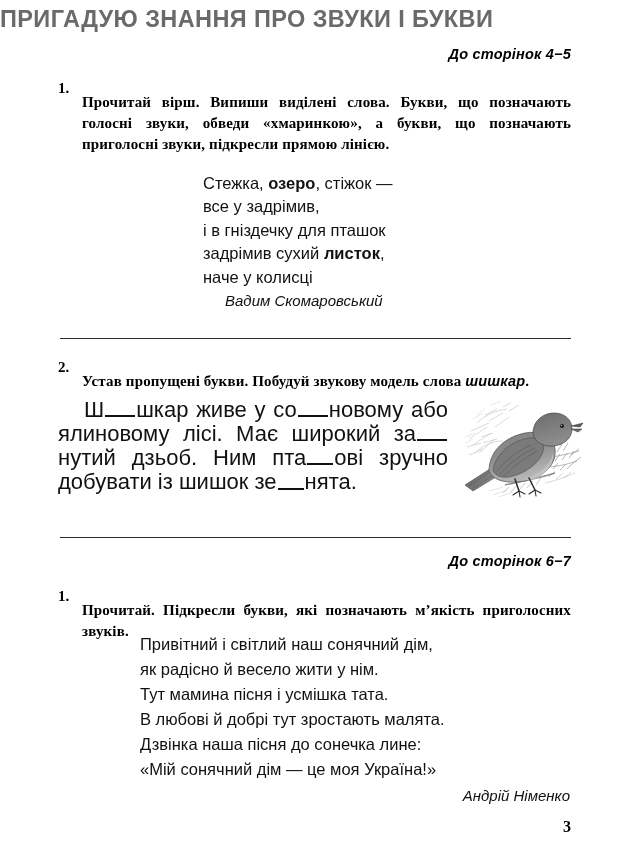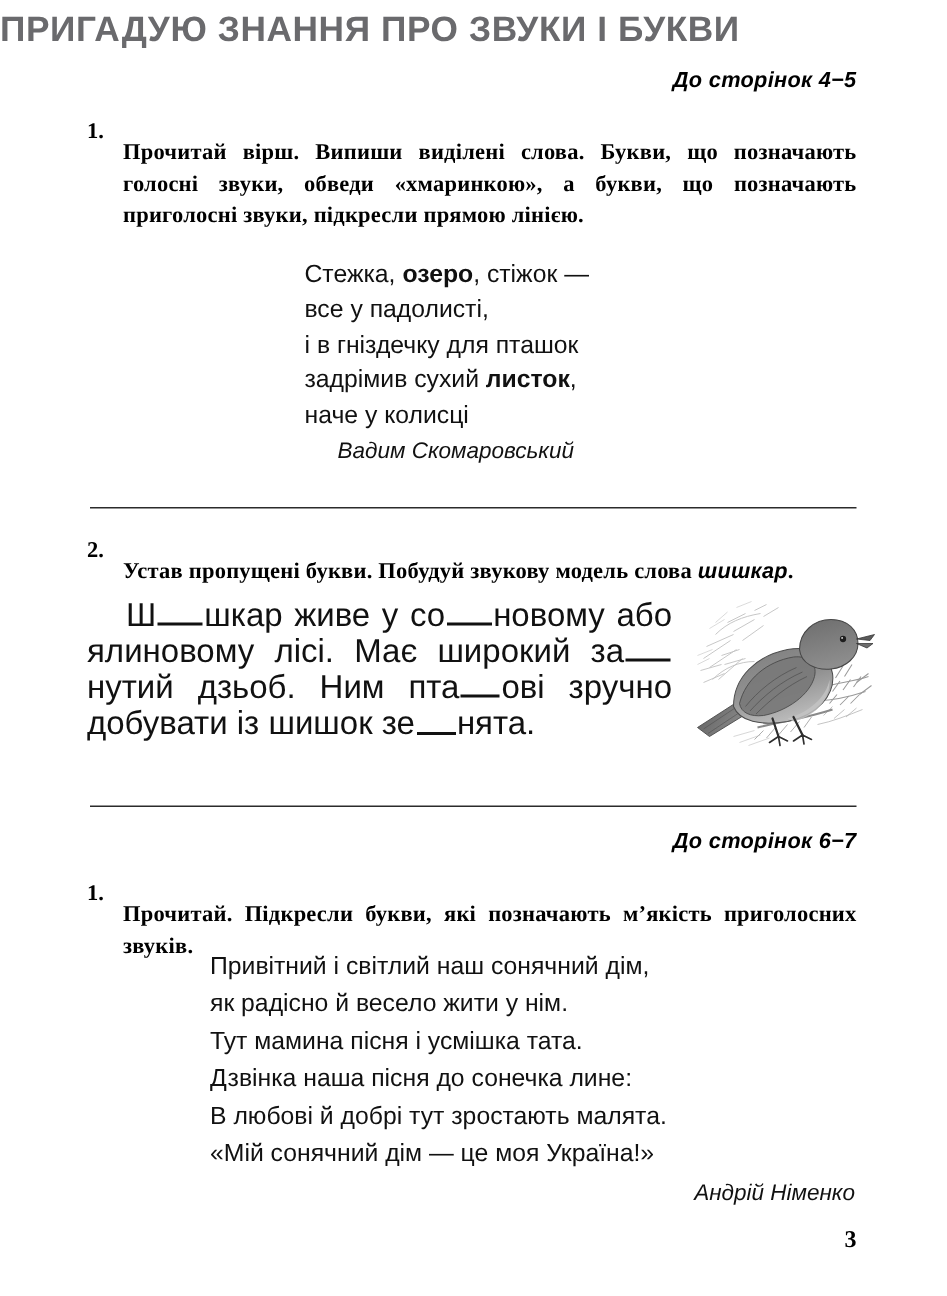--- a/index.html
+++ b/index.html
@@ -159,21 +159,21 @@
 
   <div class="task" style="top:78px; left:58px; width:513px;">
     <div class="task-head">
       <div class="task-num">1.</div>
       <div class="task-text" style="width:489px;">Прочитай вірш. Випиши виділені слова. Букви, що позначають голосні звуки, обведи «хмаринкою», а букви, що позначають приголосні звуки, підкресли прямою лінією.</div>
     </div>
   </div>
 
   <div class="poem" style="position:absolute; top:172px; left:203px; width:340px;">
     <div class="ln"><span>Стежка, </span><b>озеро</b><span>, стіжок —</span></div>
-    <div class="ln"><span>все у падолисті,</span><b></b><span></span></div>
+    <div class="ln"><span>все у задрімив,</span><b></b><span></span></div>
     <div class="ln"><span>і в гніздечку для пташок</span><b></b><span></span></div>
     <div class="ln"><span>задрімив сухий </span><b>листок</b><span>,</span></div>
     <div class="ln"><span>наче у колисці</span><b></b><span></span></div>
     <div class="poem-author" style="padding-left:22px;">Вадим Скомаровський</div>
   </div>
 
   <div class="divider" style="top:338px;"></div>
 
   <div class="task" style="top:357px; left:58px; width:513px;">
     <div class="task-head">
@@ -282,21 +282,21 @@
     <div class="task-head">
       <div class="task-num">1.</div>
       <div class="task-text" style="width:489px;">Прочитай. Підкресли букви, які позначають м’якість приголосних звуків.</div>
     </div>
   </div>
 
   <div class="poem" style="position:absolute; top:632px; left:140px; width:430px; line-height:25px;">
     <div class="ln">Привітний і світлий наш сонячний дім,</div>
     <div class="ln">як радісно й весело жити у нім.</div>
     <div class="ln">Тут мамина пісня і усмішка тата.</div>
+    <div class="ln">В любові й добрі тут зростають малята.</div>
     <div class="ln">Дзвінка наша пісня до сонечка лине:</div>
-    <div class="ln">В любові й добрі тут зростають малята.</div>
     <div class="ln">«Мій сонячний дім — це моя Україна!»</div>
     <div class="poem-author" style="text-align:right; width:430px; padding-top:2px;">Андрій Німенко</div>
   </div>
 
   <div class="page-number">3</div>
 
 </div>
 
 </body></html>

